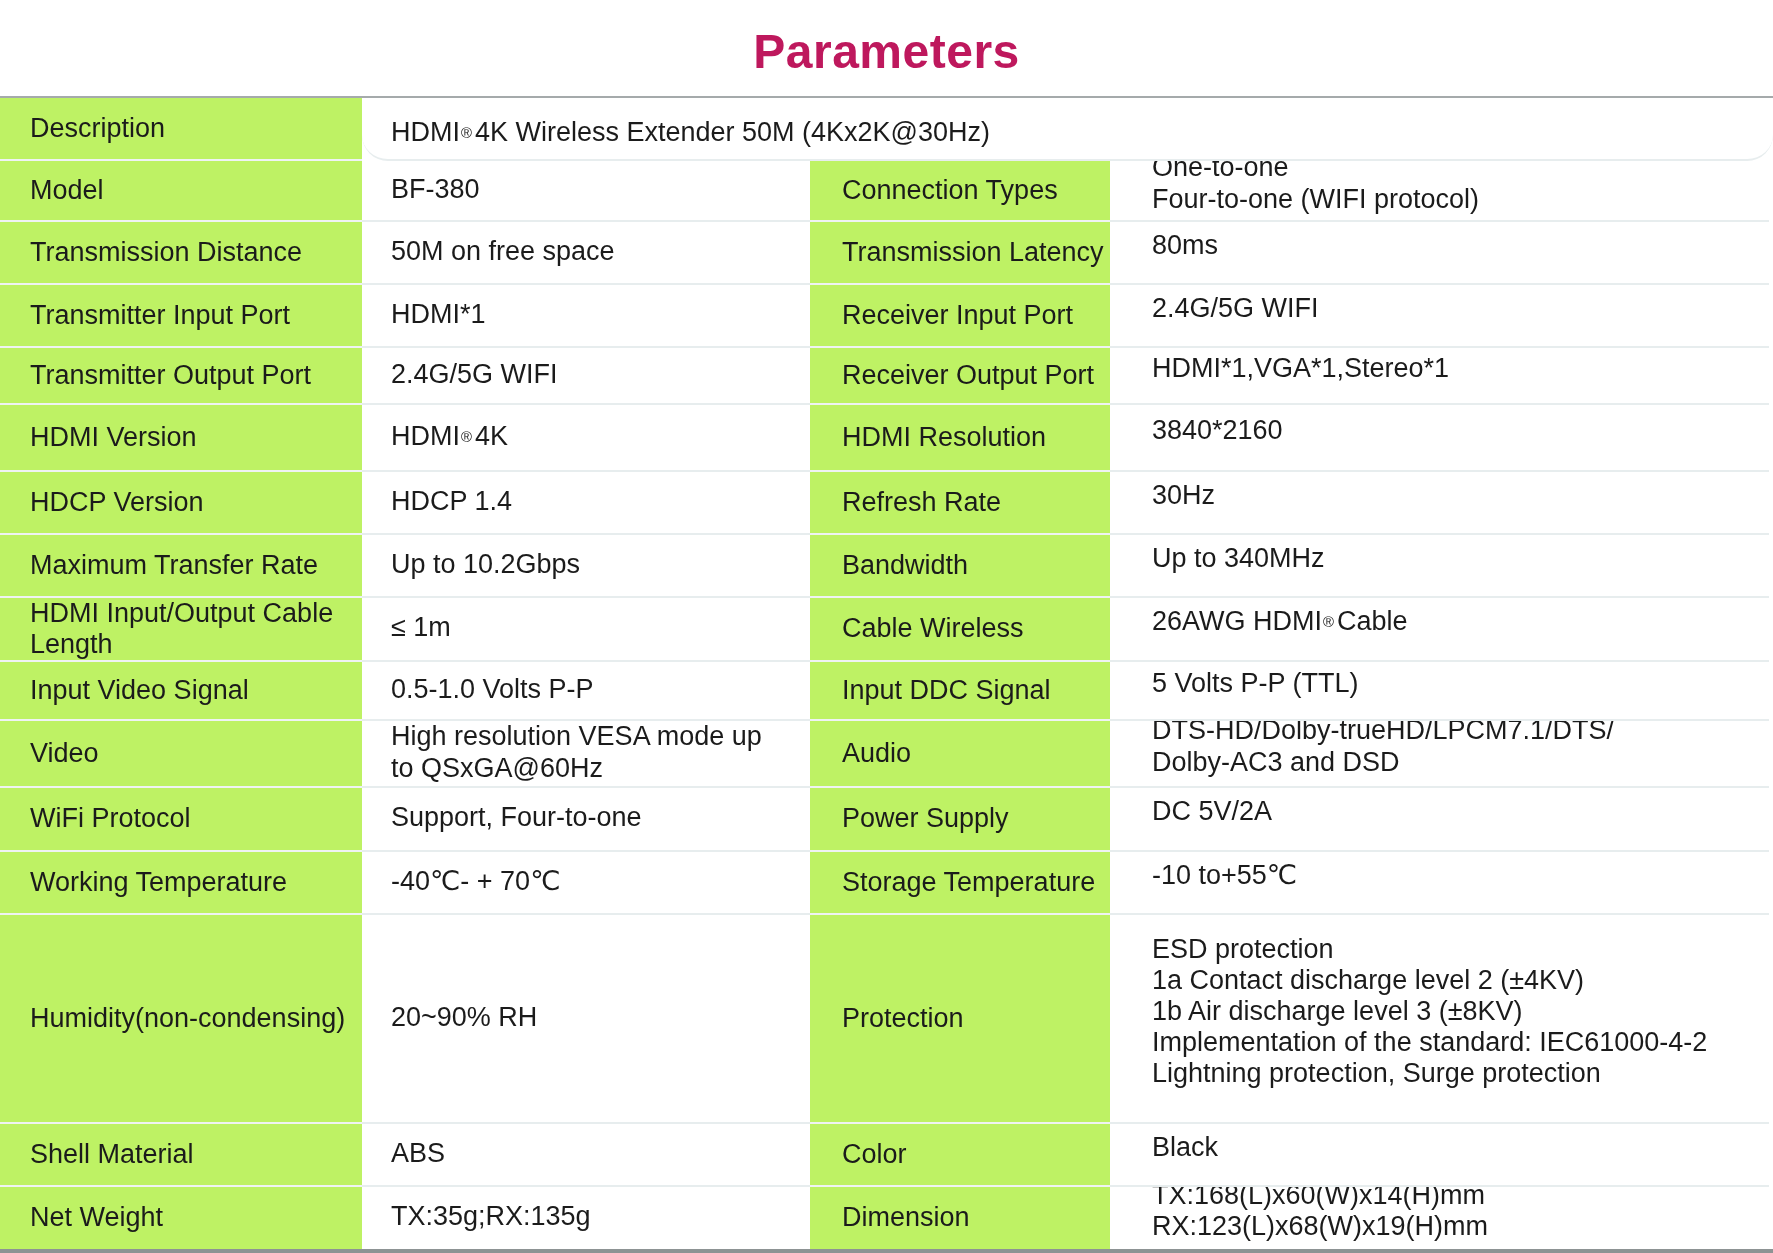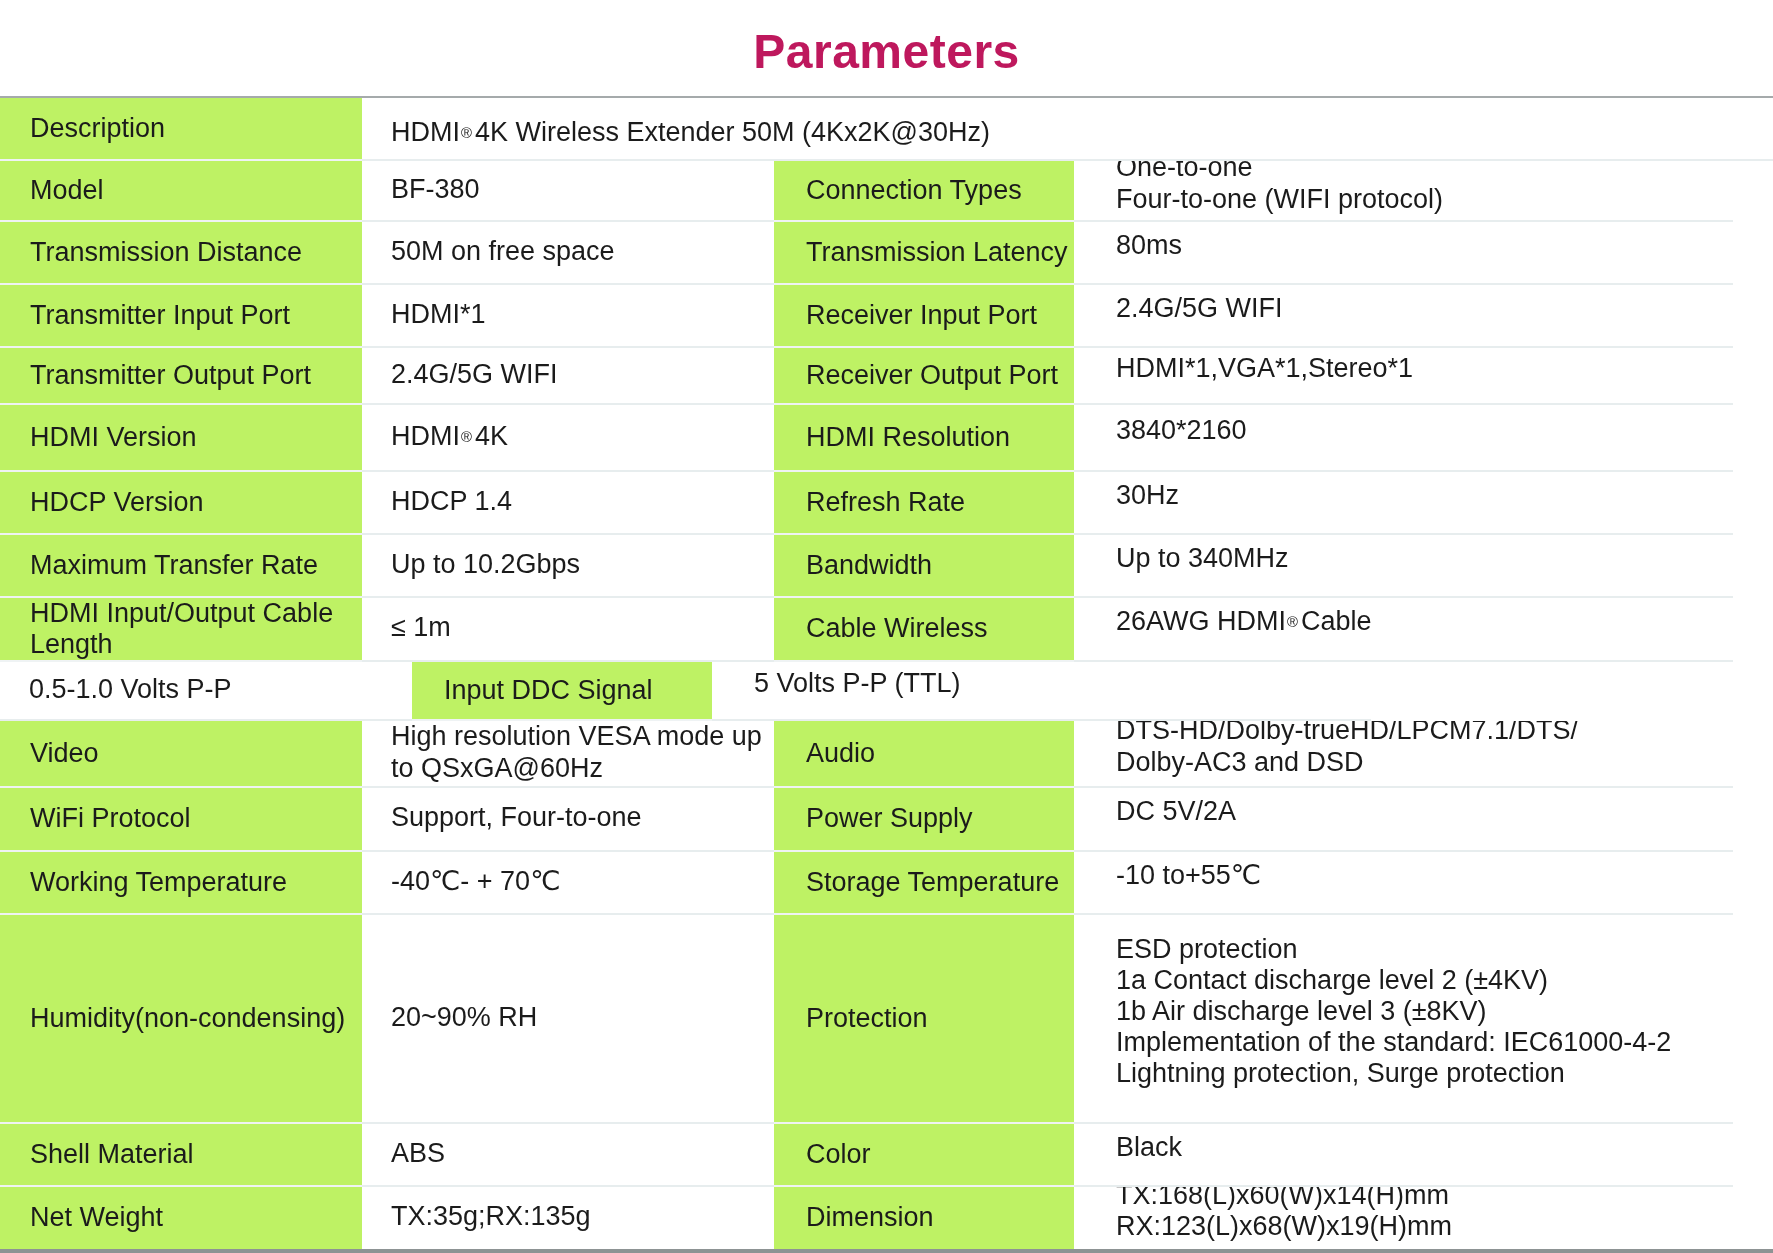--- a/index.html
+++ b/index.html
@@ -34,24 +34,24 @@
     display: flex; align-items: center;
     font-size: 27px;
     line-height: 1.15;
     white-space: pre;
     overflow: hidden;
   }
   .lab { background: #bef264; border-bottom: 2px solid #eff3f4; }
   .val { background: #ffffff; border-bottom: 2px solid #e7edee; }
   .row:last-child .c { border-bottom: none; }
   .w1 { width: 362px; padding: 2px 6px 2px 30px; }
-  .w2 { width: 412px; padding: 2px 6px 4px 29px; }
+  .w2 { width: 448px; padding: 2px 6px 4px 29px; }
   .w3 { width: 300px; padding: 2px 6px 2px 32px; }
   .w4 { width: 659px; padding: 2px 8px 16px 42px; }
-  .wspan { width: 1411px; padding: 11px 6px 2px 29px; }
+  .wspan { width: 1411px; padding: 11px 6px 2px 29px; border-radius: 26px; }
   sup { font-size: 0.55em; vertical-align: super; margin: 0 3px 0 1px; line-height: 0; }
 </style>
 </head>
 <body>
 
 <div class="page">
   <div class="title-bar">
     <h1 class="page-title">Parameters</h1>
   </div>
 
@@ -114,20 +114,21 @@
 
     <div class="row" style="height:64px">
       <div class="c lab w1">HDMI Input/Output Cable
 Length</div>
       <div class="c val w2">≤ 1m</div>
       <div class="c lab w3">Cable Wireless</div>
       <div class="c val w4">26AWG HDMI<sup>®</sup>Cable</div>
     </div>
 
     <div class="row" style="height:59px">
+      <div class="c lab w1">Input Video Signal</div>
       <div class="c val w2">0.5-1.0 Volts P-P</div>
       <div class="c lab w3">Input DDC Signal</div>
       <div class="c val w4">5 Volts P-P (TTL)</div>
     </div>
 
     <div class="row" style="height:67px">
       <div class="c lab w1">Video</div>
       <div class="c val w2">High resolution VESA mode up
 to QSxGA@60Hz</div>
       <div class="c lab w3">Audio</div>

